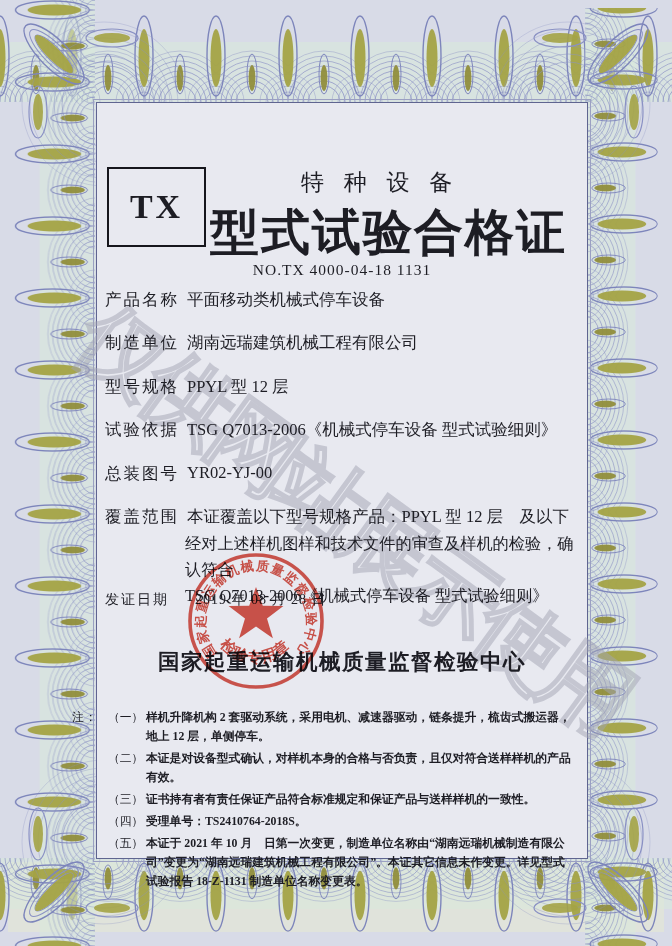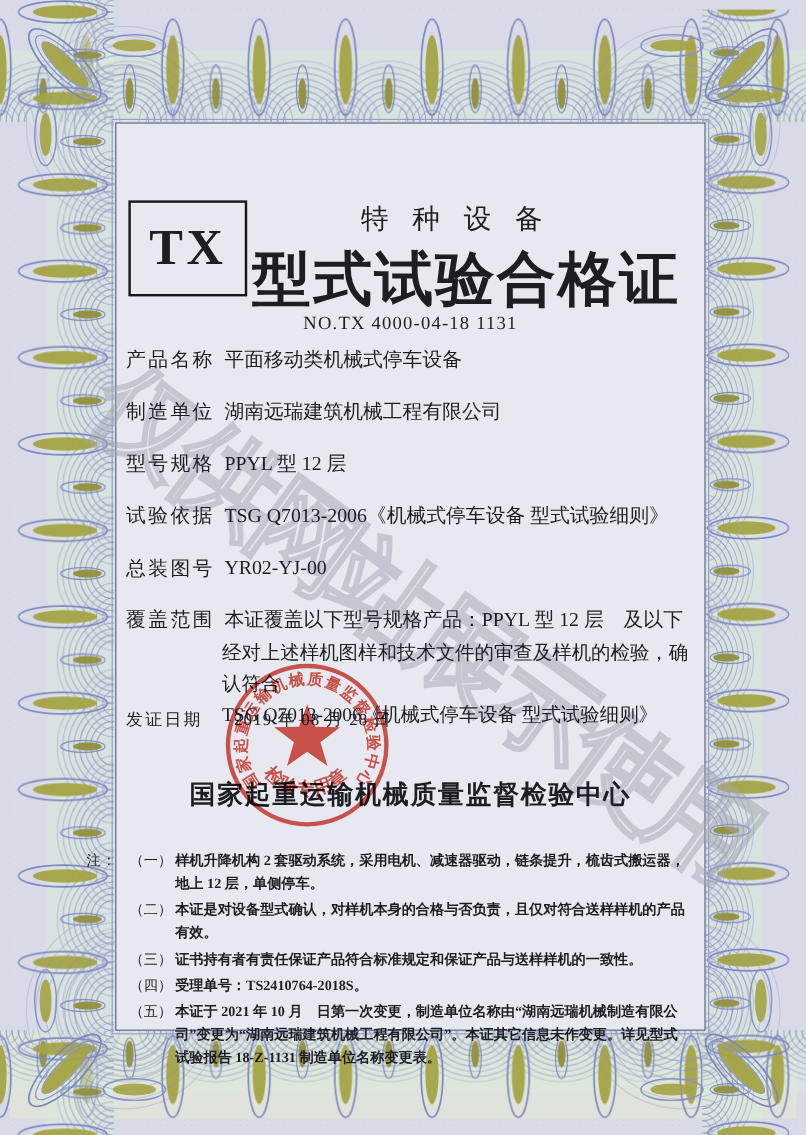--- a/index.html
+++ b/index.html
@@ -15,21 +15,21 @@
     background:#e8e9f0;z-index:2;
     border:1.5px solid #5f6590;outline:1px solid #9ba0c2;outline-offset:2px;
     box-sizing:border-box;
   }
   .watermark-svg{position:absolute;left:0;top:0;z-index:3;pointer-events:none;}
   .content{position:absolute;left:0;top:0;width:672px;height:946px;z-index:4;}
 
   .tx-box{
     position:absolute;left:107px;top:167px;width:95px;height:76px;
     border:2px solid #16161c;display:flex;align-items:center;justify-content:center;
-    font-size:42px;font-weight:bold;letter-spacing:3px;background:transparent;
+    font-size:34px;font-weight:bold;letter-spacing:3px;background:transparent;
   }
   .head-block{position:absolute;left:210px;top:167px;width:340px;text-align:center;}
   .subtitle{font-size:23px;letter-spacing:7px;font-weight:500;}
   .title{font-size:49px;font-weight:bold;letter-spacing:2px;margin-top:2px;white-space:nowrap;}
   .cert-no{
     position:absolute;left:96px;top:261px;width:492px;text-align:center;
     font-size:15.5px;letter-spacing:1px;
   }
   .fields{position:absolute;left:105px;top:289px;width:465px;}
   .field-row{display:flex;height:43.4px;align-items:flex-start;font-size:16.5px;}

